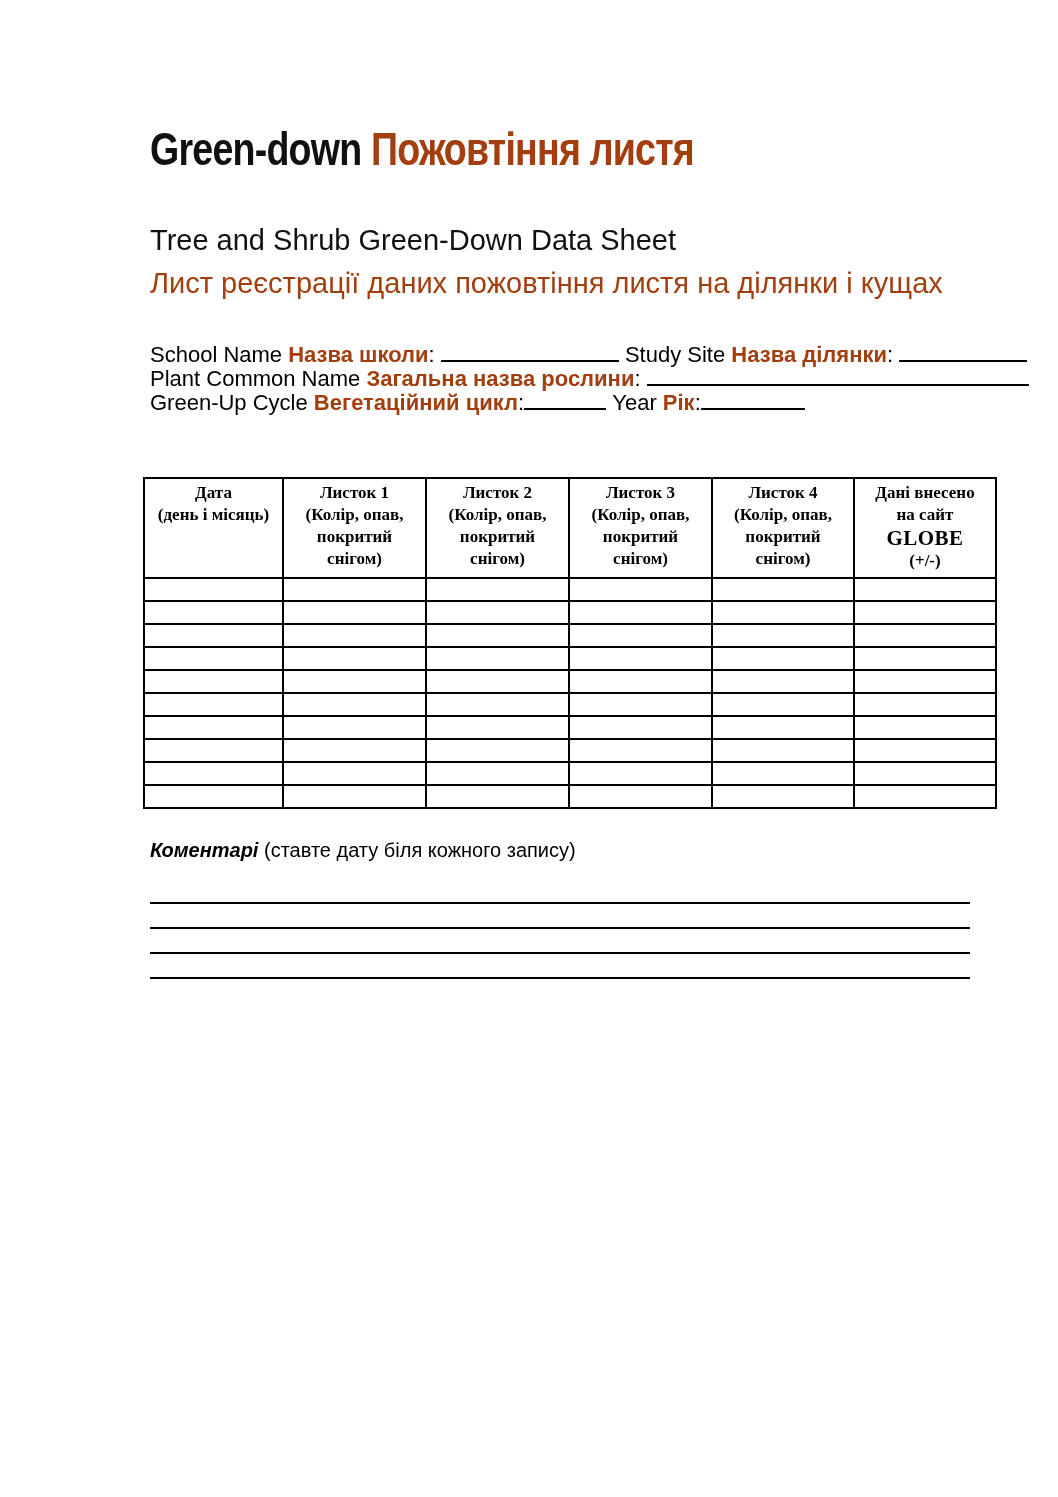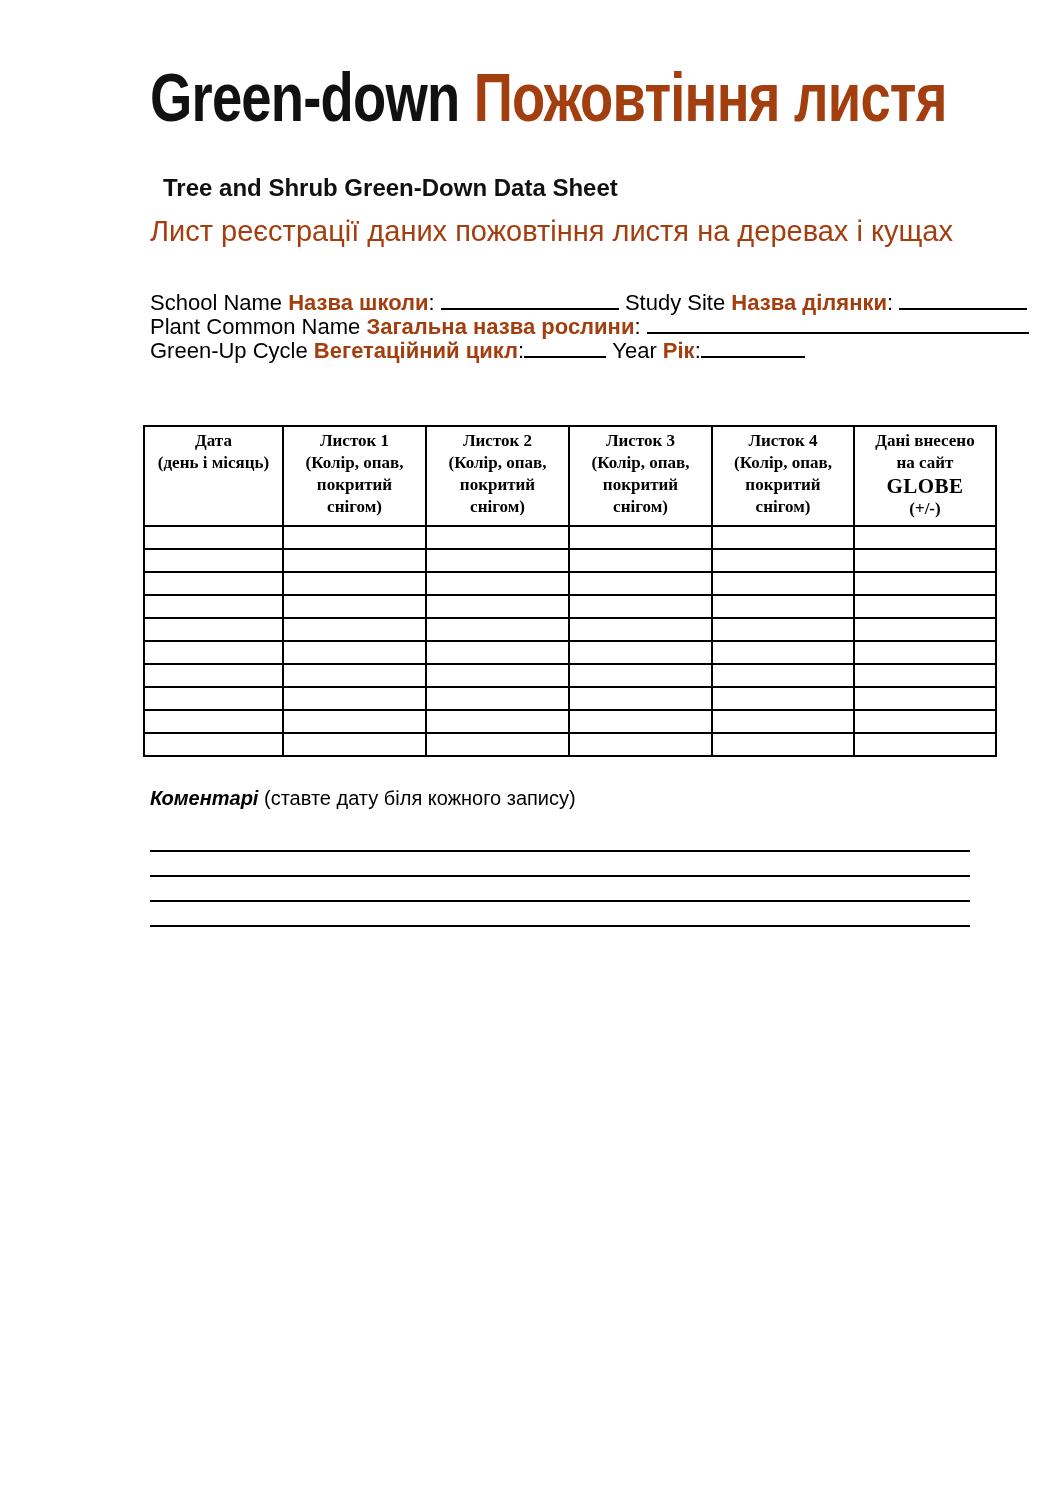--- a/index.html
+++ b/index.html
@@ -9,39 +9,39 @@
     margin:0 auto;
     background:#ffffff;
     overflow:hidden;
     color:#000;
     font-family:"Liberation Sans", sans-serif;
   }
   .content { padding:0 73px 0 150px; }
 
   
   h1.doc-title {
-    margin:0; padding-top:68px;
-    font-size:68px; line-height:58px;
+    margin:0; padding-top:120px;
+    font-size:47px; line-height:58px;
     font-weight:bold;
     white-space:nowrap;
   }
   .condense {
     display:inline-block;
     transform:scaleX(0.80);
     transform-origin:0 50%;
     letter-spacing:-1px;
   }
   .title-en { color:#111111; }
   .title-uk { color:#A33E0F; }
 
   
   h2.subtitle-en {
-    margin:46px 0 0 13px;
-    font-size:24px; line-height:32px;
-    font-weight:bold; color:#111111;
+    margin:46px 0 0 0;
+    font-size:29px; line-height:32px;
+    font-weight:normal; color:#111111;
   }
   .subtitle-uk {
     margin:7px 0 0 0;
     font-size:29px; line-height:40px;
     color:#A33E0F;
     text-align:justify;
     text-align-last:left;
   }
 
   
@@ -114,21 +114,21 @@
 
     <h1 class="doc-title">
       <span class="condense">
         <span class="title-en">Green-down</span>
         <span> </span>
         <span class="title-uk">Пожовтіння листя</span>
       </span>
     </h1>
 
     <h2 class="subtitle-en">Tree and Shrub Green-Down Data Sheet</h2>
-    <div class="subtitle-uk">Лист реєстрації даних пожовтіння листя на деревах і кущах</div>
+    <div class="subtitle-uk">Лист реєстрації даних пожовтіння листя на ділянки і кущах</div>
 
     <div class="form-block">
 
       <div class="form-line">
         <span>School Name</span><span> </span><span class="uk">Назва школи</span><span>:</span><span> </span><span class="blank w-school"></span><span> </span><span>Study Site</span><span> </span><span class="uk">Назва ділянки</span><span>:</span><span> </span><span class="blank w-site"></span>
       </div>
 
 
 
 

